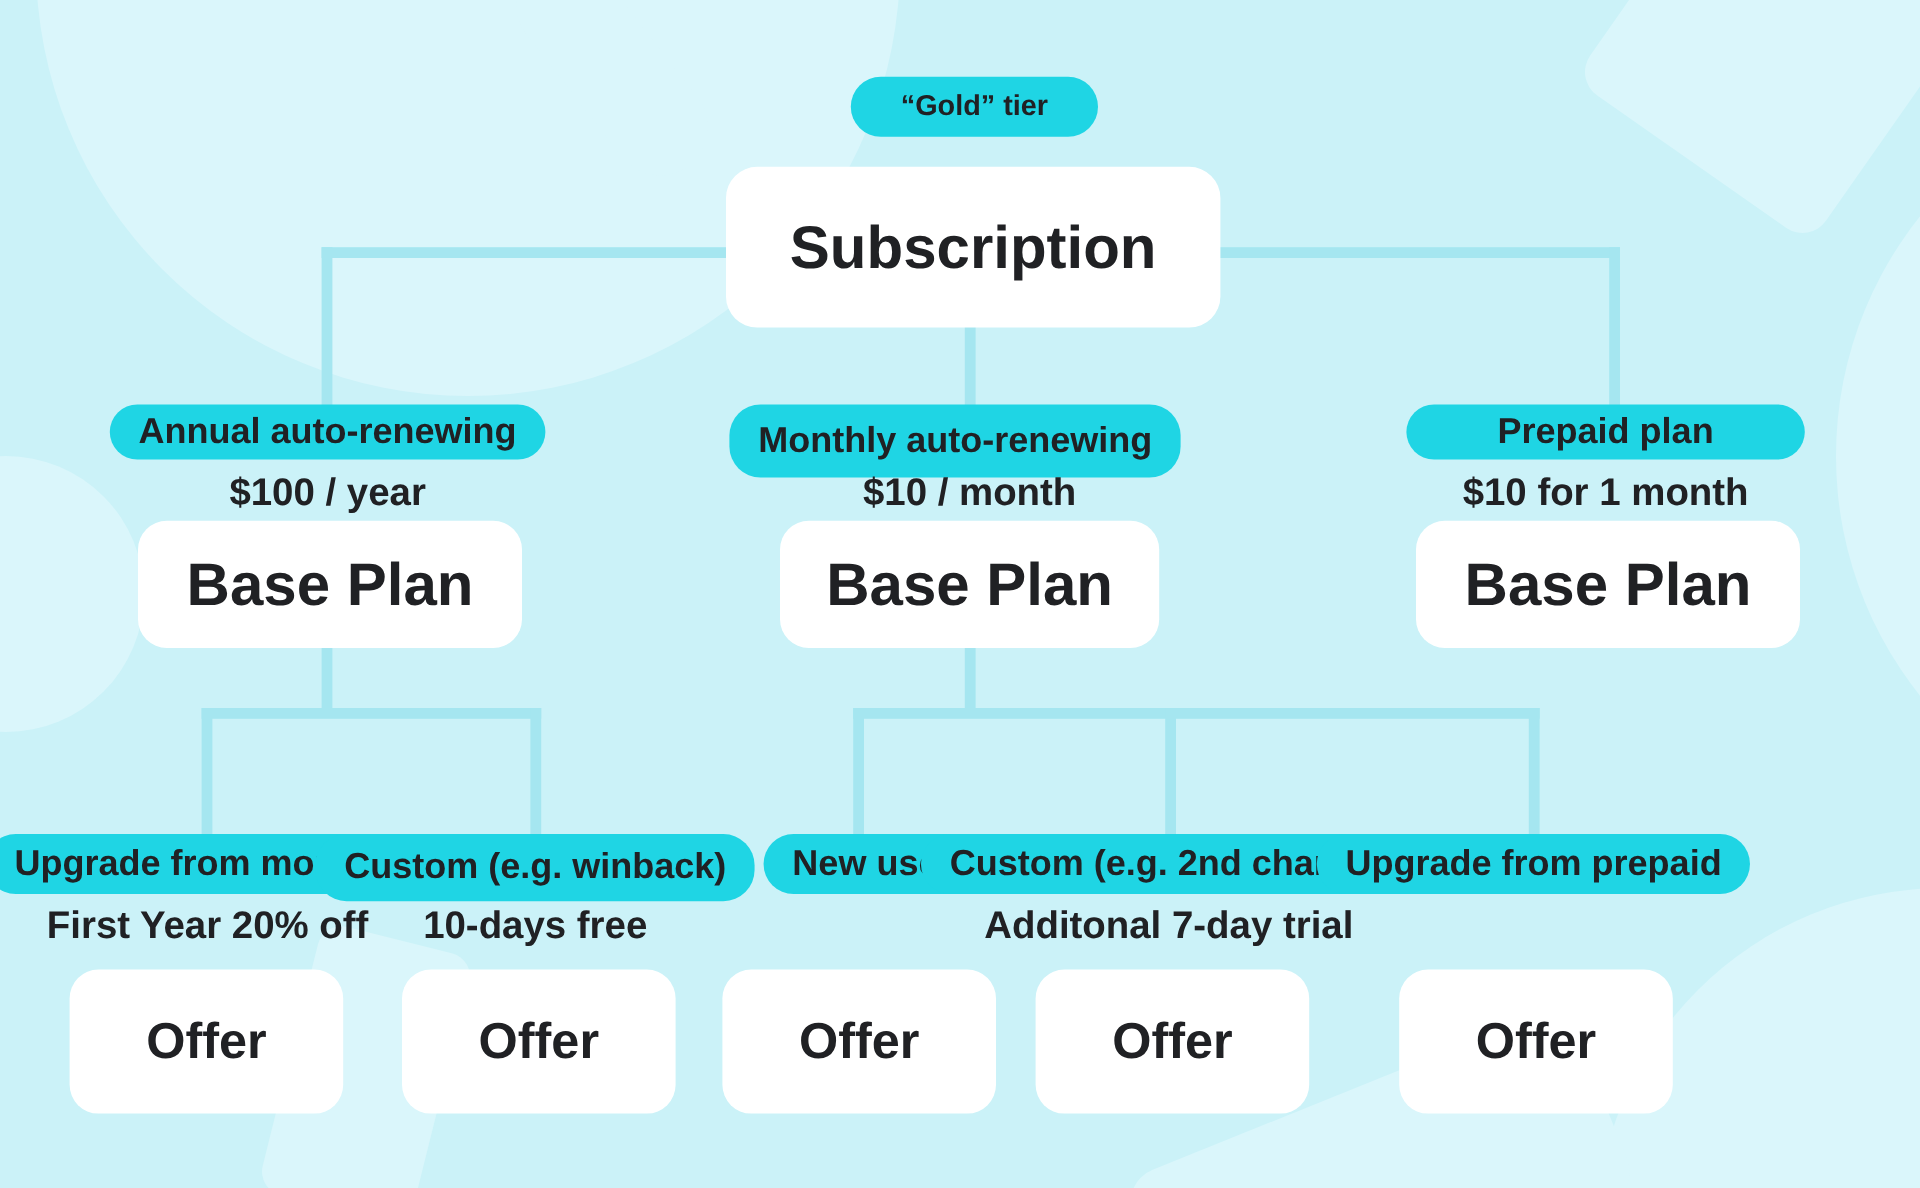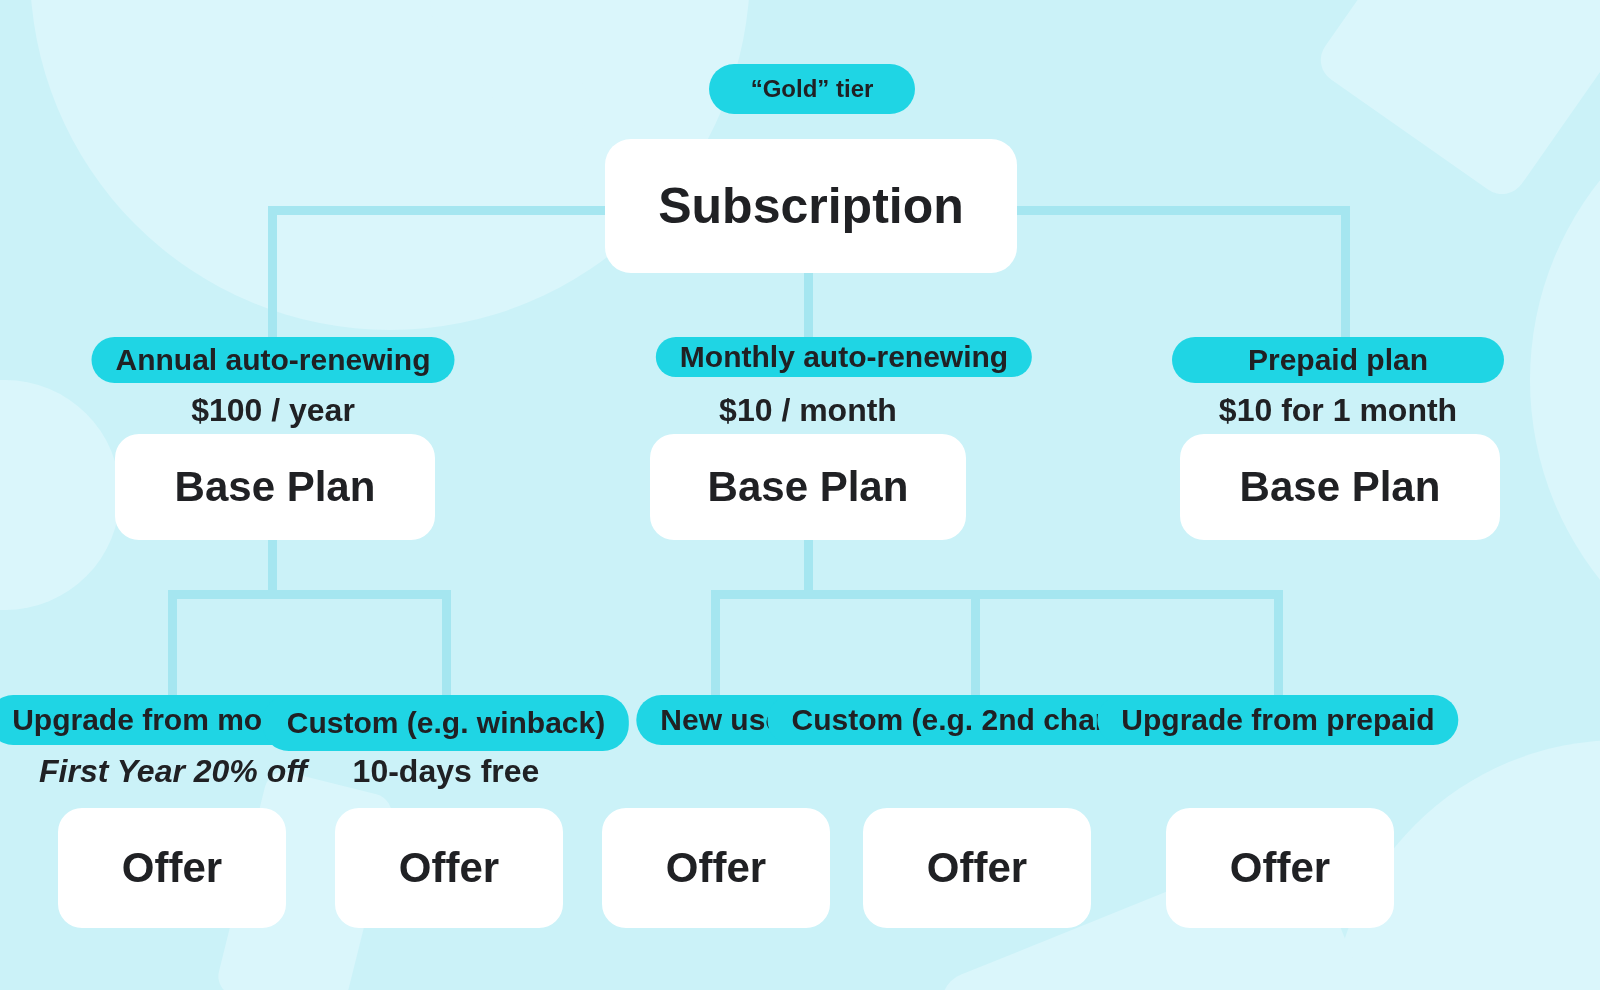--- a/index.html
+++ b/index.html
@@ -21,21 +21,21 @@
   .node{
     position:absolute;display:flex;align-items:center;justify-content:center;
     background:var(--node-fill,#ffffff);color:var(--text,#202124);
     border-radius:24px;font-weight:600;white-space:nowrap;box-sizing:border-box;
   }
   .caption{
     position:absolute;transform:translateX(-50%);
     font-size:32px;font-weight:600;white-space:nowrap;color:var(--text,#202124);
   }
   .root-node{font-size:50px;border-radius:26px;}
-  .plan-node{font-size:42px;}
+  .plan-node{font-size:50px;}
   .offer-node{font-size:42px;}
 </style>
 </head>
 <body>
 
 <div class="canvas">
 
   <div class="deco round" style="left:30px;top:-390px;width:720px;height:720px;"></div>
   <div class="deco" style="left:470px;top:-50px;width:80px;height:210px;border-radius:40px;transform:rotate(-38deg);"></div>
   <div class="deco" style="left:1370px;top:-120px;width:240px;height:280px;border-radius:24px;transform:rotate(35deg);"></div>
@@ -70,21 +70,21 @@
   </div>
 
   <div class="pill" style="left:273px;top:337px;height:46px;min-width:318px;">
     <span>Annual auto-renewing</span>
   </div>
   <div class="caption" style="left:273px;top:392px;">$100 / year</div>
   <div class="node plan-node" style="left:115px;top:434px;width:320px;height:106px;">
     <span>Base Plan</span>
   </div>
 
-  <div class="pill" style="left:844px;top:337px;height:40px;min-width:314px;">
+  <div class="pill" style="left:796px;top:337px;height:61px;min-width:314px;">
     <span>Monthly auto-renewing</span>
   </div>
   <div class="caption" style="left:808px;top:392px;">$10 / month</div>
   <div class="node plan-node" style="left:650px;top:434px;width:316px;height:106px;">
     <span>Base Plan</span>
   </div>
 
   <div class="pill" style="left:1338px;top:337px;height:46px;min-width:332px;">
     <span>Prepaid plan</span>
   </div>
@@ -102,22 +102,23 @@
   <div class="pill" style="left:727px;top:695px;height:50px;min-width:156px;">
     <span>New user</span>
   </div>
   <div class="pill" style="left:974px;top:695px;height:50px;min-width:292px;">
     <span>Custom (e.g. 2nd chance)</span>
   </div>
   <div class="pill" style="left:1278px;top:695px;height:50px;min-width:280px;">
     <span>Upgrade from prepaid</span>
   </div>
 
-  <div class="caption" style="left:173px;top:753px;font-style:italic;">First Year 20% off</div>
+  <div class="caption" style="left:173px;top:753px;">First Year 20% off</div>
   <div class="caption" style="left:446px;top:753px;">10-days free</div>
+  <div class="caption" style="left:974px;top:753px;">Additonal 7-day trial</div>
 
   <div class="node offer-node" style="left:58px;top:808px;width:228px;height:120px;">
     <span>Offer</span>
   </div>
   <div class="node offer-node" style="left:335px;top:808px;width:228px;height:120px;">
     <span>Offer</span>
   </div>
   <div class="node offer-node" style="left:602px;top:808px;width:228px;height:120px;">
     <span>Offer</span>
   </div>

